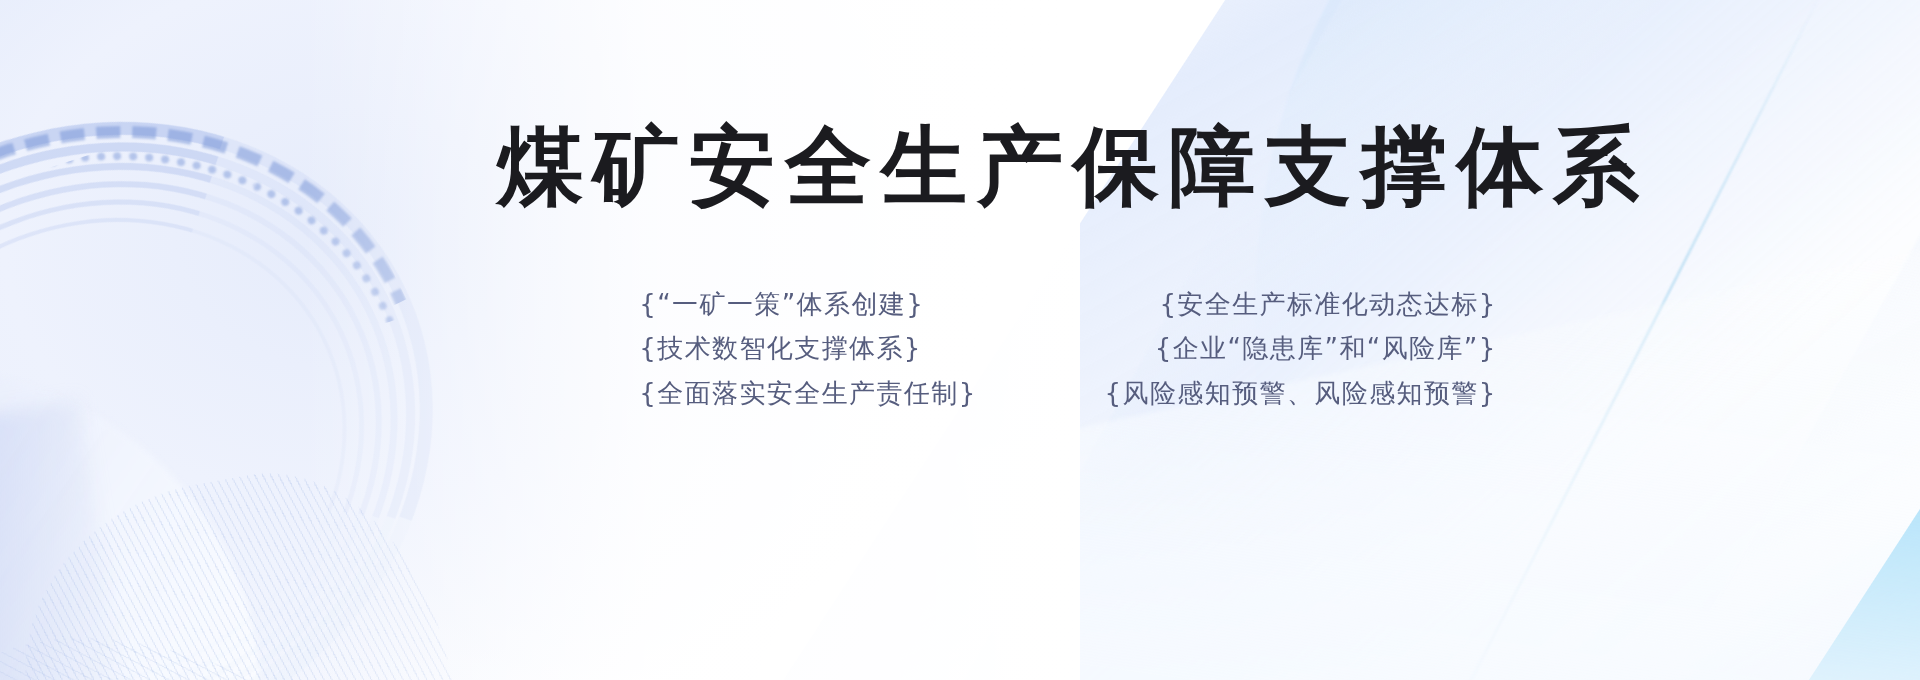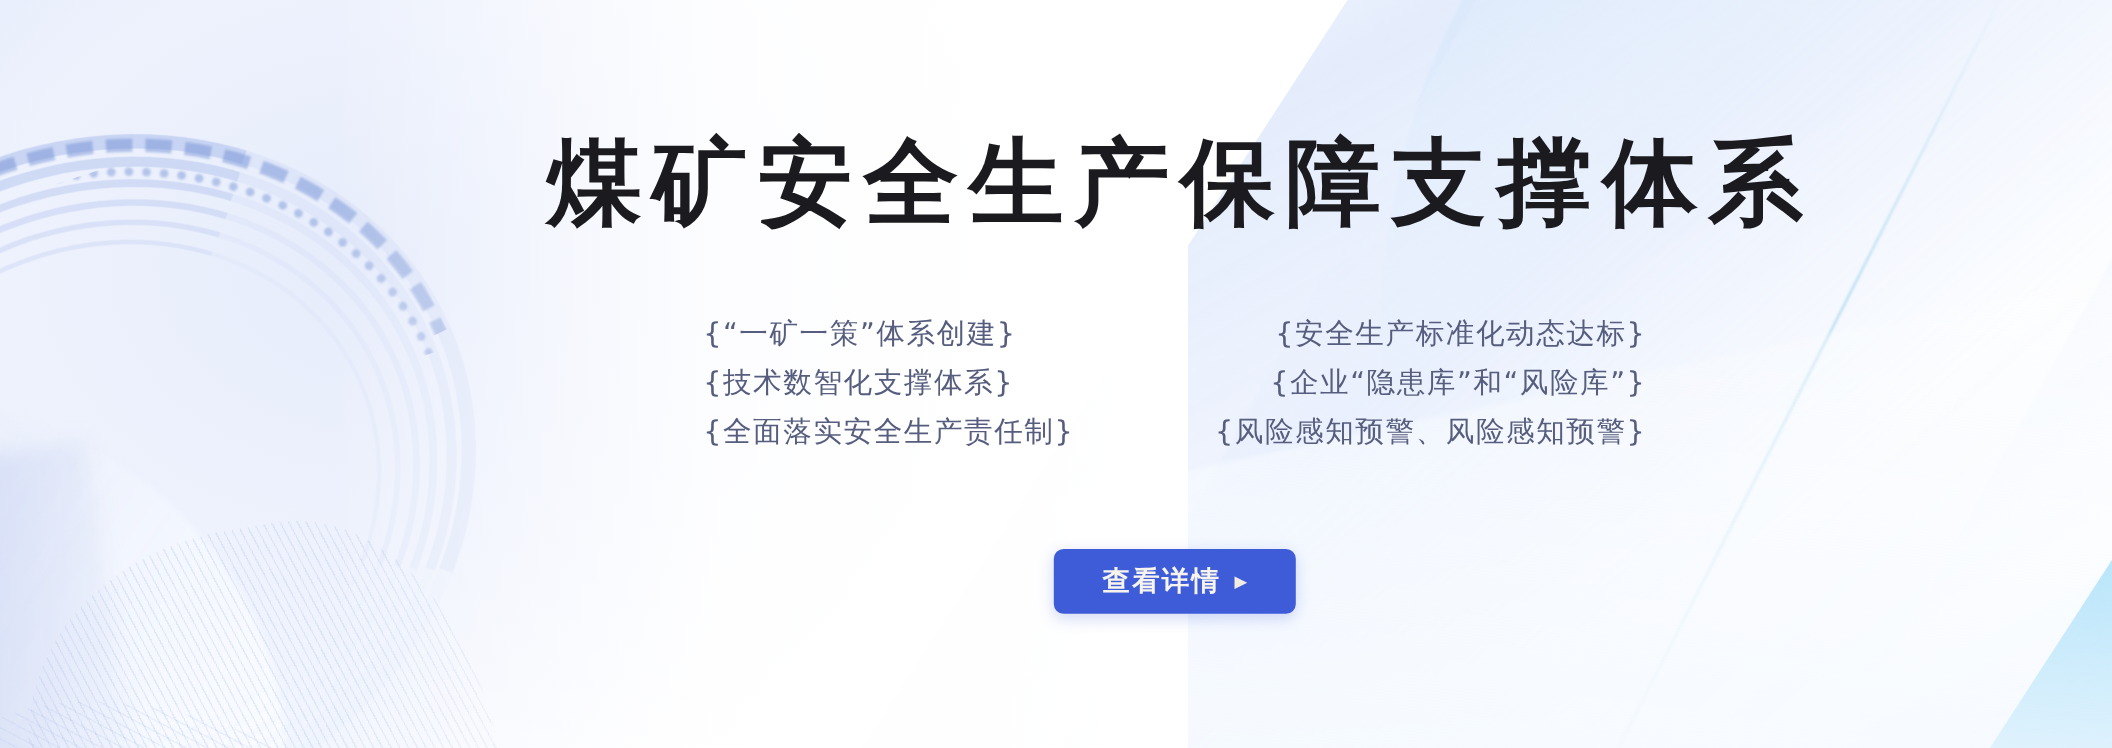--- a/index.html
+++ b/index.html
@@ -292,21 +292,15 @@
       </div>
 
       <div class="sub-col right">
         <div class="sub-line">{安全生产标准化动态达标}</div>
         <div class="sub-line">{企业“隐患库”和“风险库”}</div>
         <div class="sub-line">{风险感知预警、风险感知预警}</div>
       </div>
 
     </div>
 
-    <div class="cta-wrap">
-      <button class="cta">
-        <span class="cta-label">查看详情</span>
-        <span class="cta-arrow">▶</span>
-      </button>
-    </div>
 
   </div>
 </div>
 
 </body></html>

